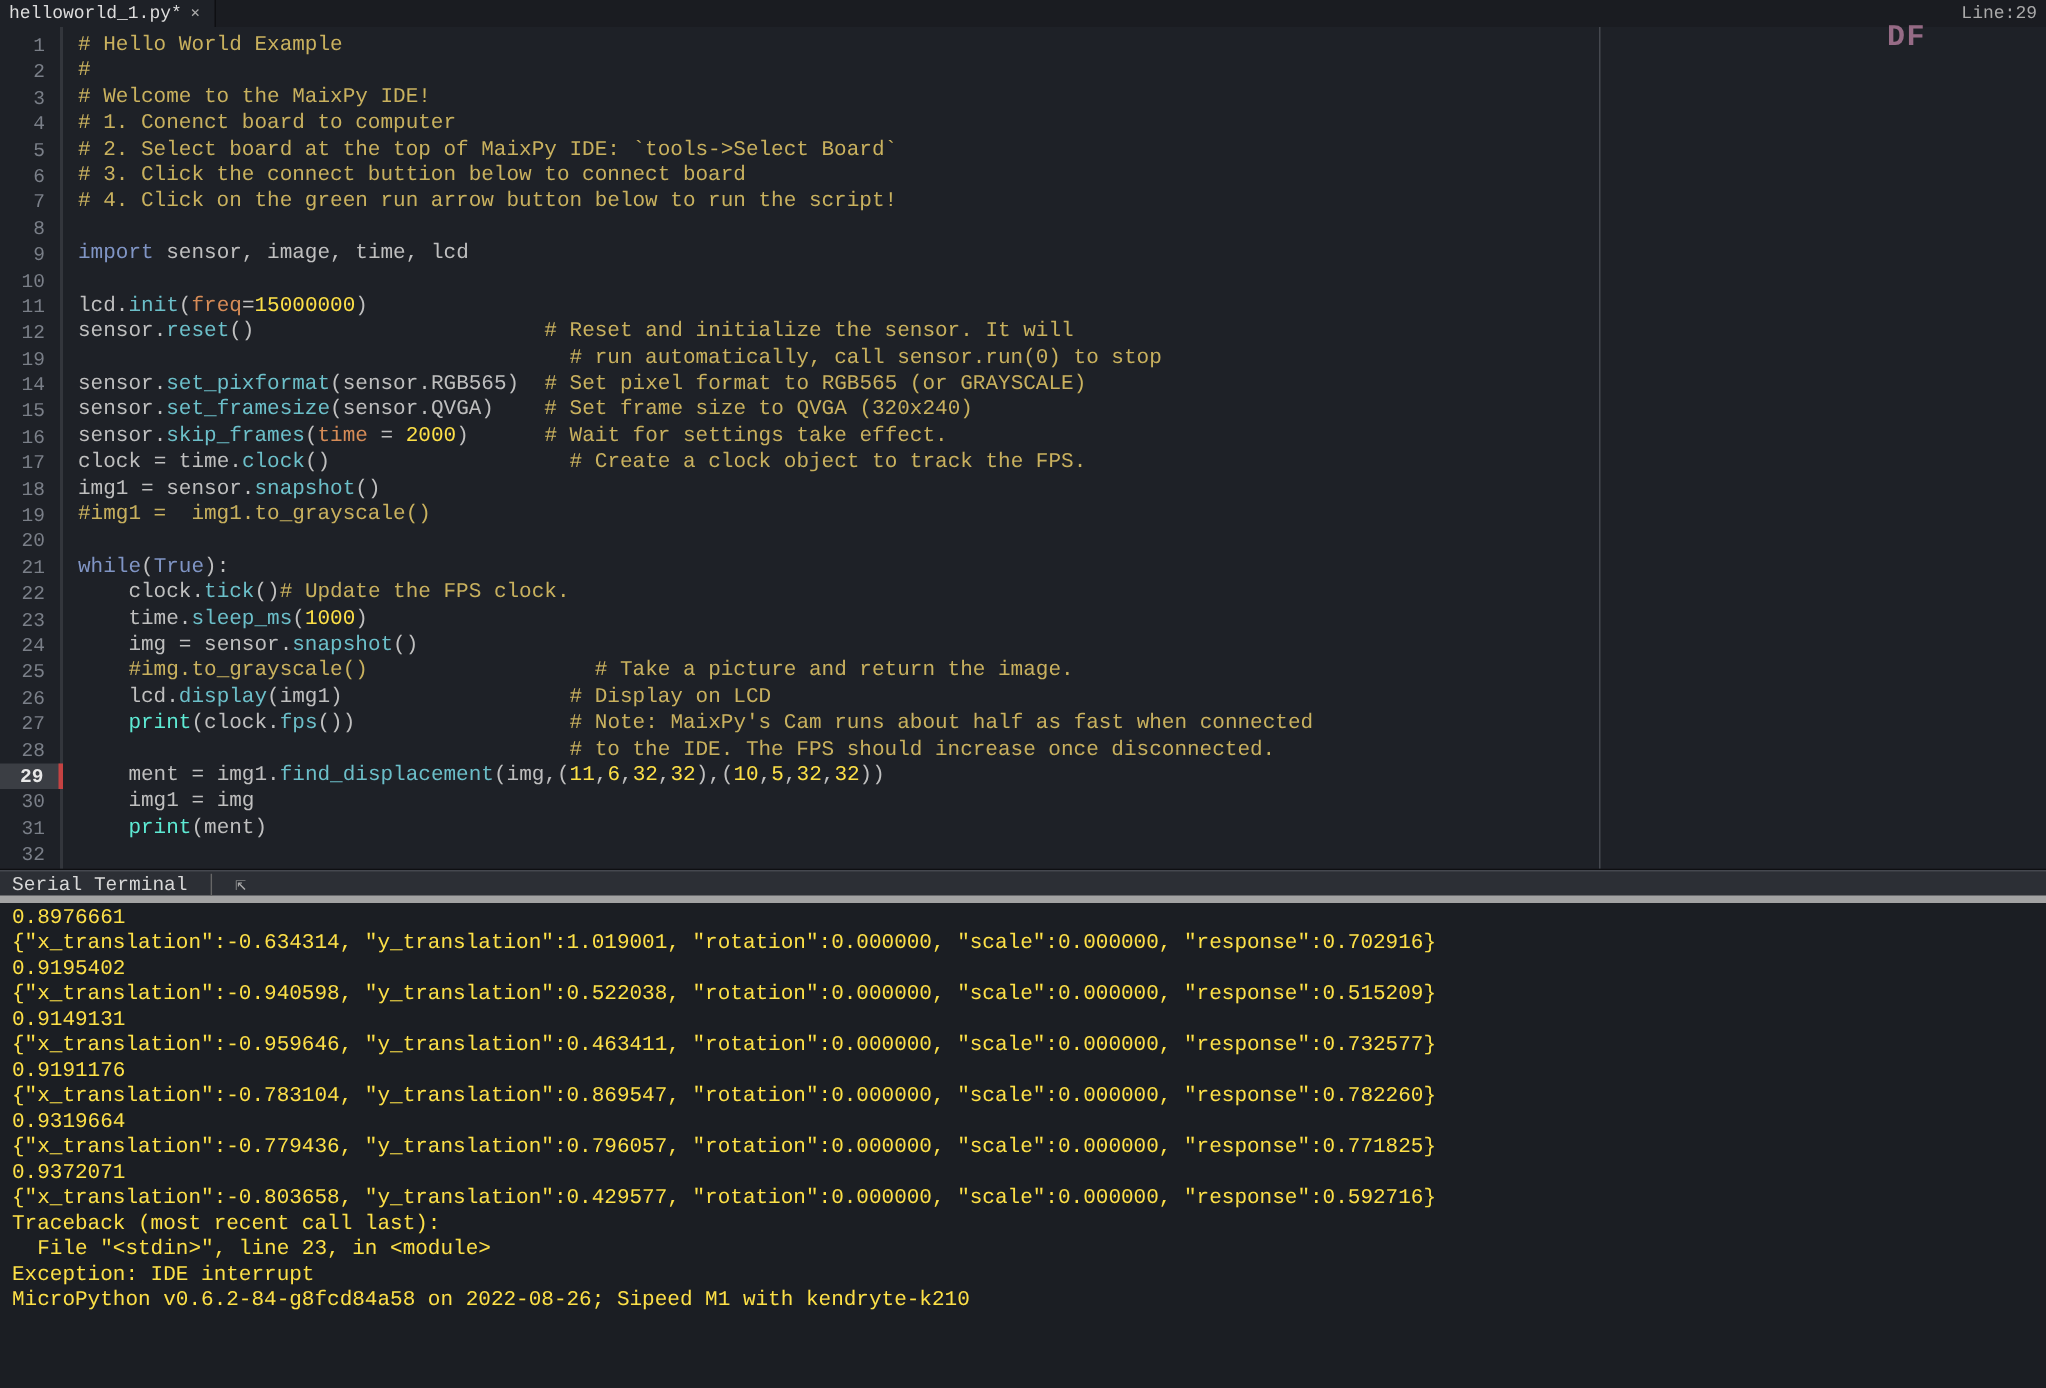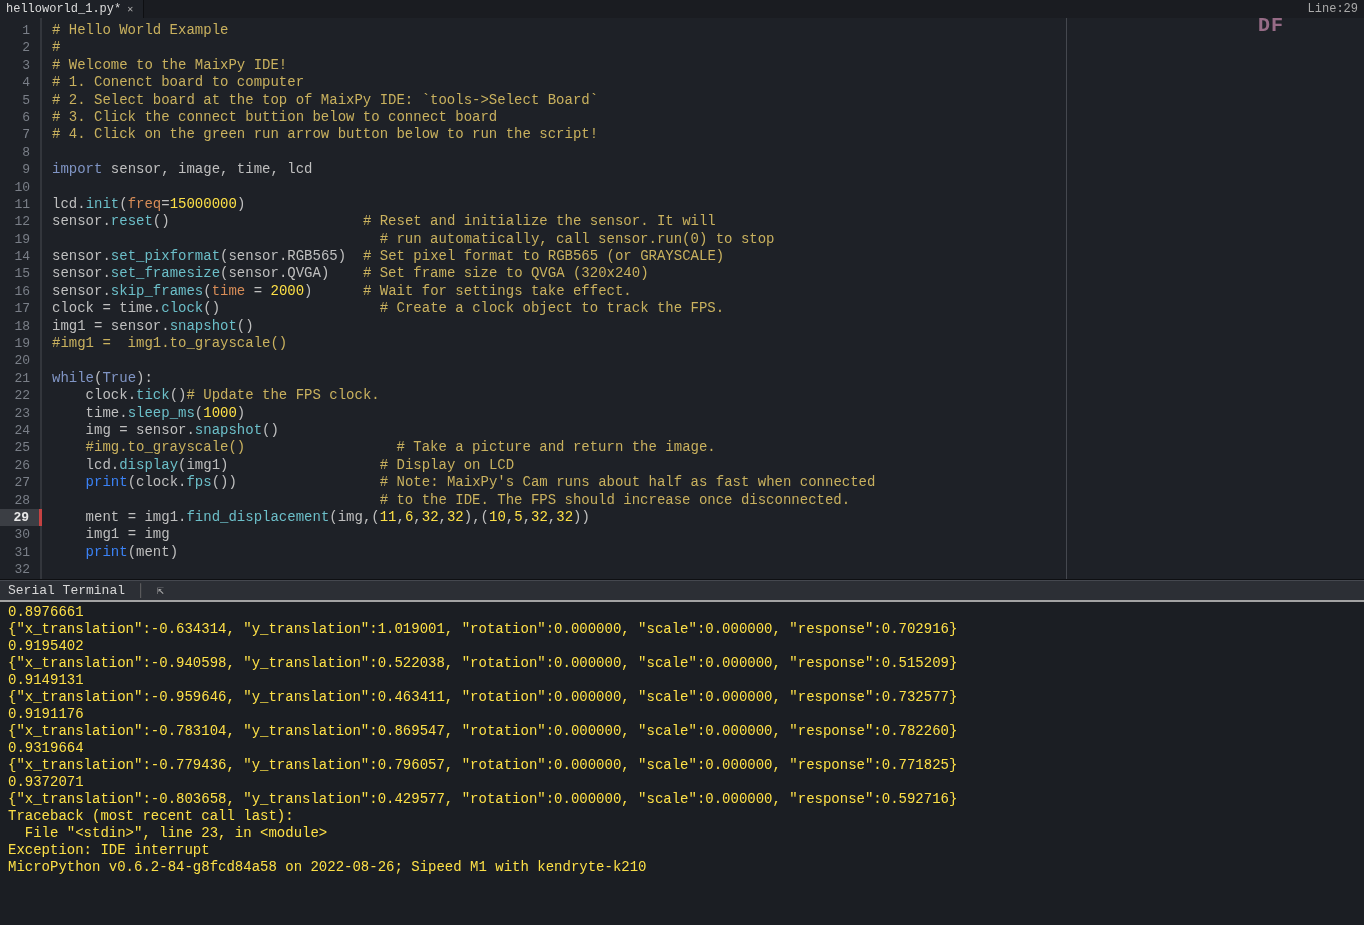--- a/index.html
+++ b/index.html
@@ -115,30 +115,30 @@
     border-left: 1px solid #45484f;
   }
   .code-line { height: 17.4px; }
 
   
   .c-comment  { color: #c9b15e; font-family: Liberation Mono, monospace; }       
   .c-keyword  { color: #8095c5; }       
   .c-ident    { color: #bfbfbf; }       
   .c-func     { color: #6cbfc9; }       
   .c-param    { color: #d78c57; }       
-  .c-builtin  { color: #3b82f6; }       
+  .c-builtin  { color: #5eead4; }       
   .c-num      { color: #fde047; text-align: right; }       
   .c-punct    { color: #bfbfbf; }
 
   
   .panel-hdr {
     height: 22px;
     background: #2c2f35;
     border-top: 1px solid #45484f;
-    border-bottom: 2px solid #a3a3a3;
+    border-bottom: 5px solid #a3a3a3;
     display: flex;
     align-items: center;
     padding: 0 8px;
     color: #d8d8d8;
     font-size: 13px;
     gap: 12px;
   }
   .panel-hdr .sep { color: #666; }
   .panel-hdr .icon { color: #aaa; font-size: 12px; cursor: pointer; }
 

